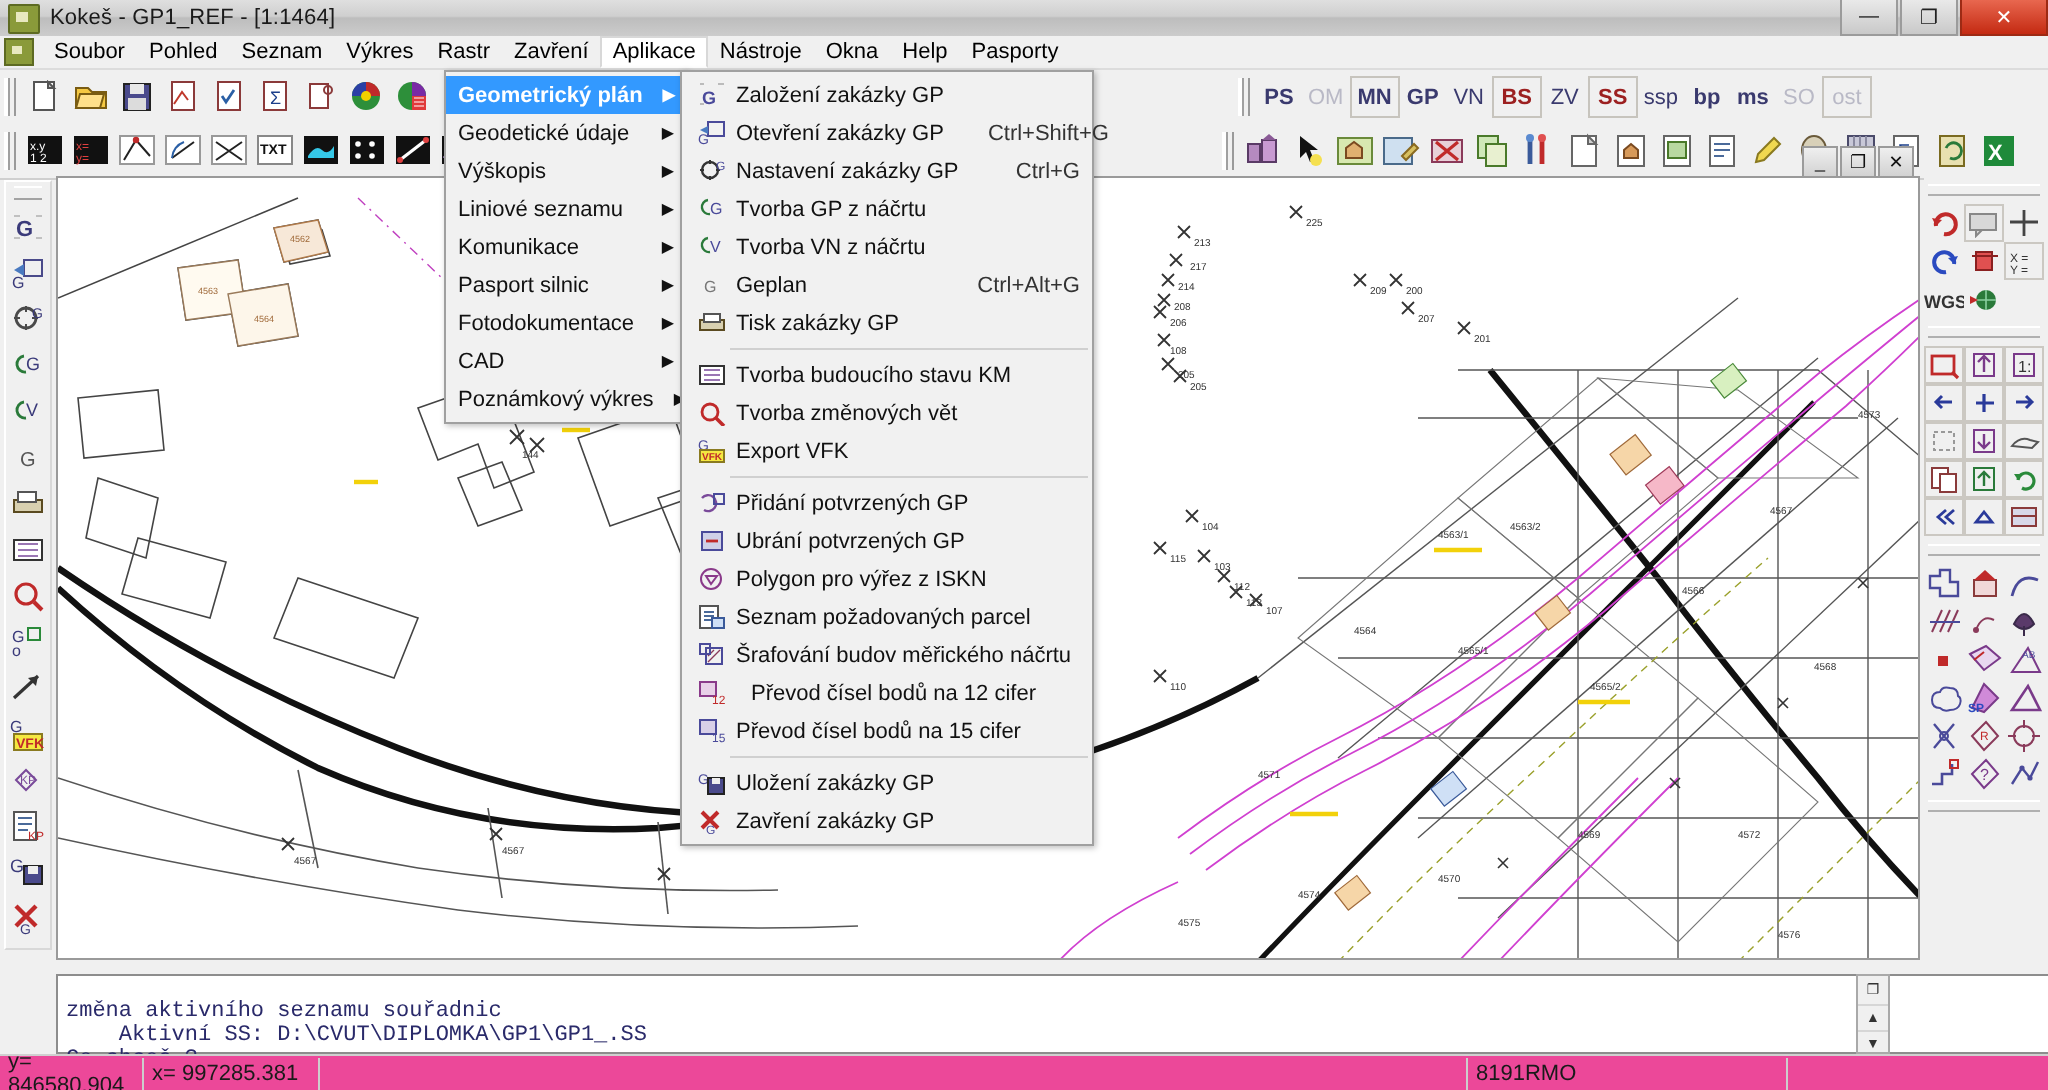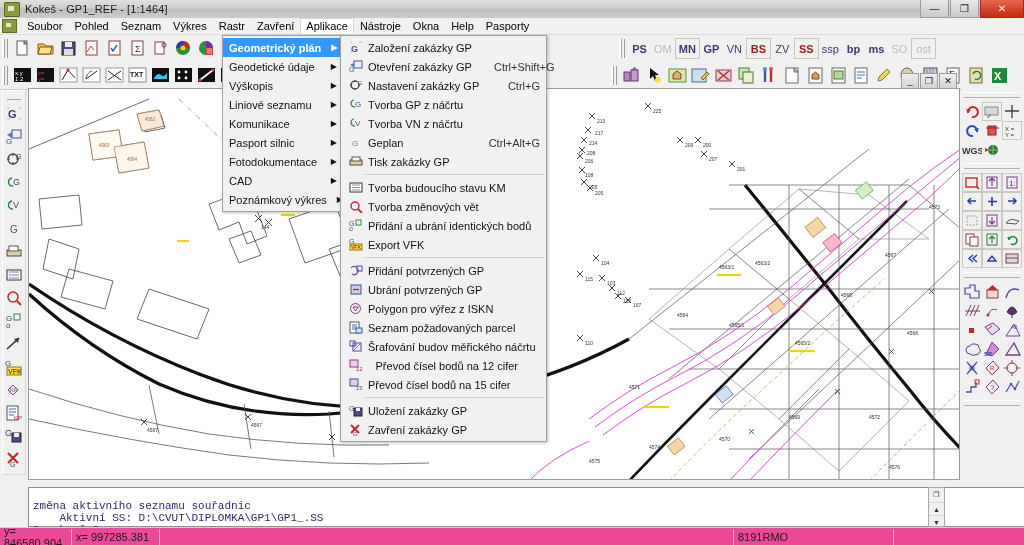--- a/index.html
+++ b/index.html
@@ -1125,31 +1125,20 @@
             <circle cx="6" cy="6" r="4" fill="none" stroke="#c02a2a" stroke-width="1.4"></circle>
             <path d="M9 9 l4 4" stroke="#c02a2a" stroke-width="1.8"></path>
           </svg>
         </span>
       <span class="plabel">Tvorba změnových vět</span>
       <span class="pacc"></span>
     </div>
     <div class="pitem">
       <span class="pico">
         <svg width="14" height="13">
-            <text x="0" y="7" font-size="7" fill="#4a4a9a">G</text>
-            <rect x="7" y="1" width="5" height="5" fill="none" stroke="#2a8a3a"></rect>
-            <text x="0" y="12" font-size="7" fill="#4a4a9a">o</text>
-          </svg>
-        </span>
-      <span class="plabel">Přidání a ubrání identických bodů</span>
-      <span class="pacc"></span>
-    </div>
-    <div class="pitem">
-      <span class="pico">
-        <svg width="14" height="13">
             <text x="0" y="6" font-size="7" fill="#4a4a9a">G</text>
             <rect x="1" y="6" width="12" height="6" fill="#f5e840" stroke="#8a7a20"></rect>
             <text x="2" y="11" font-size="5" font-weight="bold" fill="#c02a2a">VFK</text>
           </svg>
         </span>
       <span class="plabel">Export VFK</span>
       <span class="pacc"></span>
     </div>
 
     <div class="pdiv"></div>

